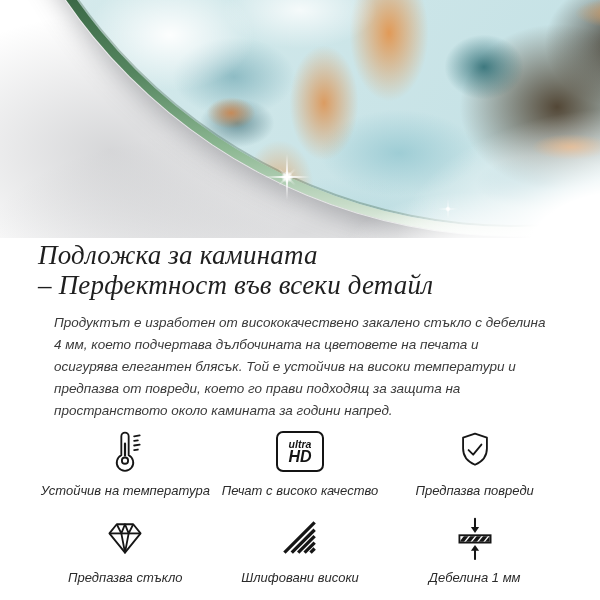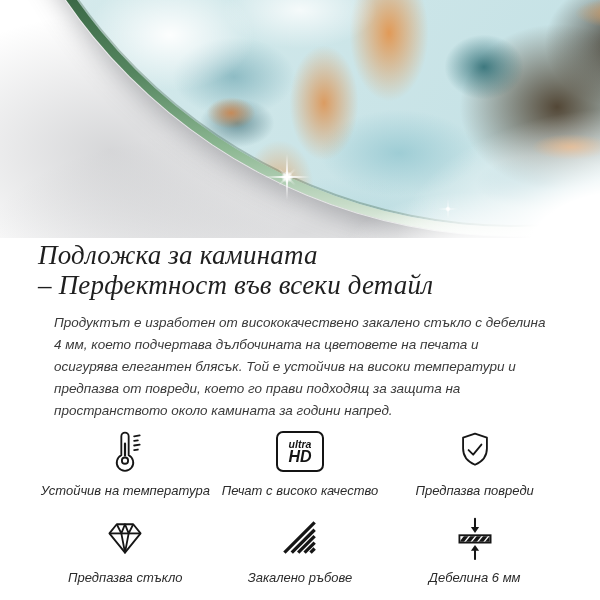--- a/index.html
+++ b/index.html
@@ -159,21 +159,21 @@
       <div class="feature">
         <div class="icon-wrap">
           <svg width="44" height="44" viewBox="0 0 48 48" fill="none" stroke="#161616" stroke-width="3.6" stroke-linecap="butt">
             <line x1="7" y1="40" x2="40" y2="7"></line>
             <line x1="15" y1="40" x2="40" y2="15"></line>
             <line x1="22" y1="40" x2="40" y2="22"></line>
             <line x1="29" y1="40" x2="40" y2="29"></line>
             <line x1="35.5" y1="40" x2="40" y2="35.5"></line>
           </svg>
         </div>
-        <div class="feature-label">Закалено ръбове</div>
+        <div class="feature-label">Шлифовани високи</div>
       </div>
 
       <div class="feature">
         <div class="icon-wrap">
           <svg width="44" height="44" viewBox="0 0 48 48" fill="none" stroke="#161616" stroke-width="2.2" stroke-linecap="round">
             <line x1="24" y1="3" x2="24" y2="12"></line>
             <polygon points="19.5,12 28.5,12 24,18.5" fill="#161616" stroke="none"></polygon>
             <rect x="7" y="21" width="34" height="8" fill="#ffffff" stroke-width="2"></rect>
             <g stroke-width="4" stroke-linecap="butt">
               <clipPath id="barclip">
@@ -184,18 +184,18 @@
                 <line x1="15" y1="30" x2="23" y2="20"></line>
                 <line x1="22" y1="30" x2="30" y2="20"></line>
                 <line x1="29" y1="30" x2="37" y2="20"></line>
                 <line x1="36" y1="30" x2="44" y2="20"></line>
               </g>
             </g>
             <line x1="24" y1="47" x2="24" y2="38"></line>
             <polygon points="19.5,38 28.5,38 24,31.5" fill="#161616" stroke="none"></polygon>
           </svg>
         </div>
-        <div class="feature-label">Дебелина 6 мм</div>
+        <div class="feature-label">Дебелина 1 мм</div>
       </div>
 
     </div>
   </div>
 </div>
 
 </body></html>

